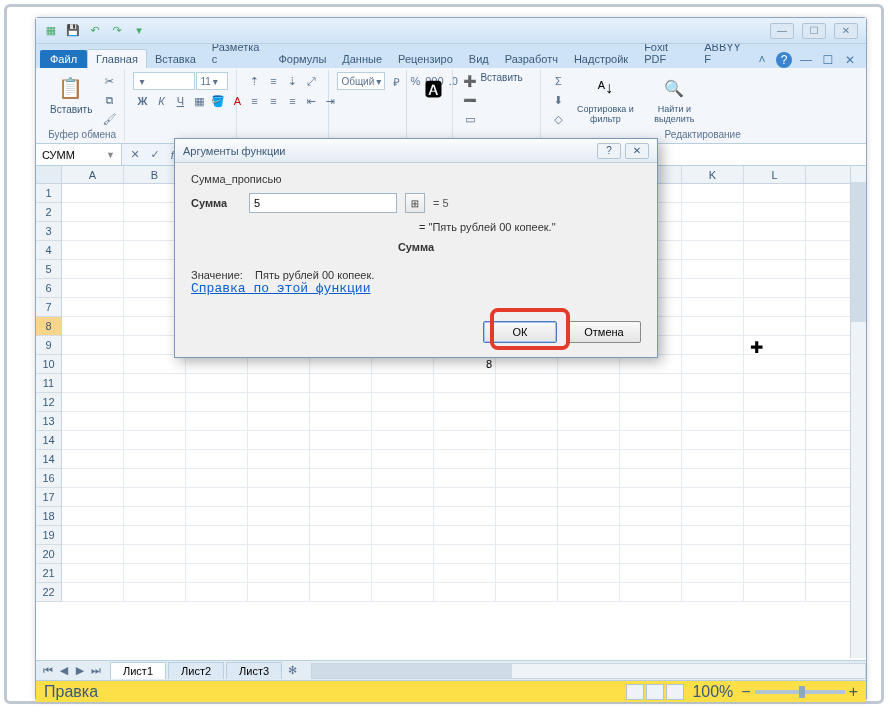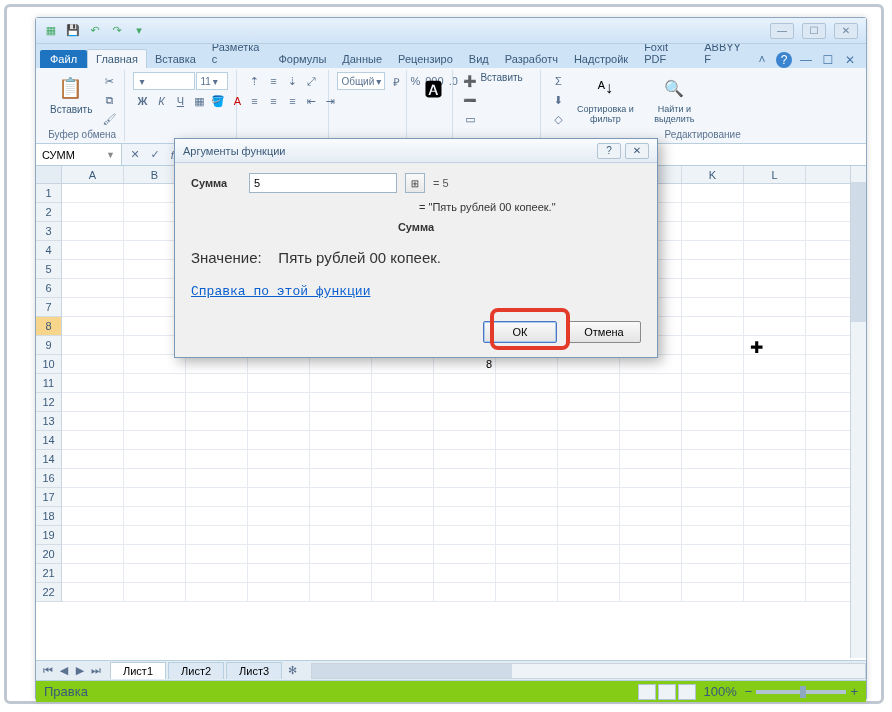--- a/index.html
+++ b/index.html
@@ -62,21 +62,21 @@
   
   .sheet-tabs { height: 20px; background: #e4ecf4; border-top: 1px solid #b8cfdf; display: flex; align-items: center; font-size: 11px; }
   .sheet-nav { display: flex; gap: 0; padding: 0 4px; }
   .sheet-nav span { width: 16px; text-align: center; color: #5a7290; cursor: pointer; }
   .stab { padding: 2px 12px; background: #fff; border: 1px solid #b8cfdf; border-bottom: none; margin-left: 2px; cursor: pointer; }
   .stab.inactive { background: #dce8f4; }
   .hscroll { flex: 1; margin-left: 8px; height: 16px; background: #eef3f8; border: 1px solid #c8d4e0; position: relative; }
   .hscroll .thumb { position: absolute; left: 0; width: 200px; height: 100%; background: #cfdce8; }
   
   
-  .status { height: 22px; background: #84cc16; border-top: 1px solid #b8cfdf; display: flex; align-items: center; font-size: 13px; color: #3a5a7a; padding: 0 8px; gap: 8px; }
+  .status { height: 22px; background: #fde047; border-top: 1px solid #b8cfdf; display: flex; align-items: center; font-size: 16px; color: #3a5a7a; padding: 0 8px; gap: 8px; }
   .status .views { margin-left: auto; display: flex; gap: 2px; }
   .status .views span { width: 18px; height: 16px; border: 1px solid #b0c4d4; background: #eef3f8; }
   .zoom { display: flex; align-items: center; gap: 4px; }
   .zoom .slider { width: 90px; height: 4px; background: #b0c4d4; position: relative; }
   .zoom .slider .t { position: absolute; left: 44px; top: -4px; width: 6px; height: 12px; background: #8fa8c2; }
   
   
   .vscroll { position: absolute; right: 0; top: 148px; width: 16px; bottom: 42px; background: #eef3f8; border-left: 1px solid #c8d4e0; }
   .vscroll .vthumb { position: absolute; top: 16px; left: 0; right: 0; height: 140px; background: #cfdce8; }
   
@@ -88,21 +88,21 @@
   .dialog .dbody { padding: 10px 16px; font-size: 11px; color: #333; }
   .dialog .func-name { font-size: 11px; margin-bottom: 8px; }
   .dialog .arg-row { display: flex; align-items: center; gap: 8px; margin-bottom: 8px; }
   .dialog .arg-label { width: 50px; font-weight: bold; }
   .dialog .arg-input { width: 148px; height: 20px; border: 1px solid #a0b4c8; background: #fff; font-size: 11px; padding: 0 4px; }
   .dialog .refbtn { width: 20px; height: 20px; border: 1px solid #a0b4c8; background: linear-gradient(#fafafa,#e8e8e8); display: flex; align-items: center; justify-content: center; font-size: 10px; cursor: pointer; }
   .dialog .eq { color: #555; }
   .dialog .res-row { padding-left: 228px; font-size: 11px; color: #333; margin-bottom: 8px; }
   .dialog .hint1 { font-size: 11px; color: #333; margin-bottom: 6px; }
   .dialog .hint2 { font-size: 11px; font-weight: bold; text-align: center; margin: 8px 0 16px 0; }
-  .dialog .val-row { font-size: 15px; margin-bottom: 18px; }
+  .dialog .val-row { font-size: 11px; margin-bottom: 0; }
   .dialog .help-link { color: #0a5fd0; text-decoration: underline; cursor: pointer; font-size: 13px; font-family: Liberation Mono, monospace; }
   .dialog .dbtns { position: absolute; right: 16px; bottom: 14px; display: flex; gap: 10px; }
   .dialog .dbtn { width: 74px; height: 22px; background: linear-gradient(#fafafa,#e4e4e4); border: 1px solid #8a8a8a; font-size: 11px; cursor: pointer; border-radius: 2px; }
   .dialog .dbtn.ok { border: 1px solid #4a78c0; box-shadow: 0 0 0 1px #a8c8f0 inset; }
   
   .highlight-ring { position: absolute; border: 4px solid #e43a2a; border-radius: 8px; pointer-events: none; }
   
   .cursor-plus { position: absolute; font-size: 16px; color: #000; pointer-events: none; }
 </style>
 </head>
@@ -677,20 +677,21 @@
 
   <div class="dialog">
     <div class="dtitle">
       <span>Аргументы функции</span>
       <div class="dctl">
         <span>?</span>
         <span>✕</span>
       </div>
     </div>
     <div class="dbody">
+      <div class="func-name">Сумма_прописью</div>
       <div class="arg-row">
         <span class="arg-label">Сумма</span>
         <input class="arg-input" value="5" style="">
         <span class="refbtn">⊞</span>
         <span class="eq">=  5</span>
       </div>
       <div class="res-row">=  "Пять рублей  00 копеек."</div>
       <div class="hint2">Сумма</div>
       <div class="val-row">
         <span>Значение:</span>

